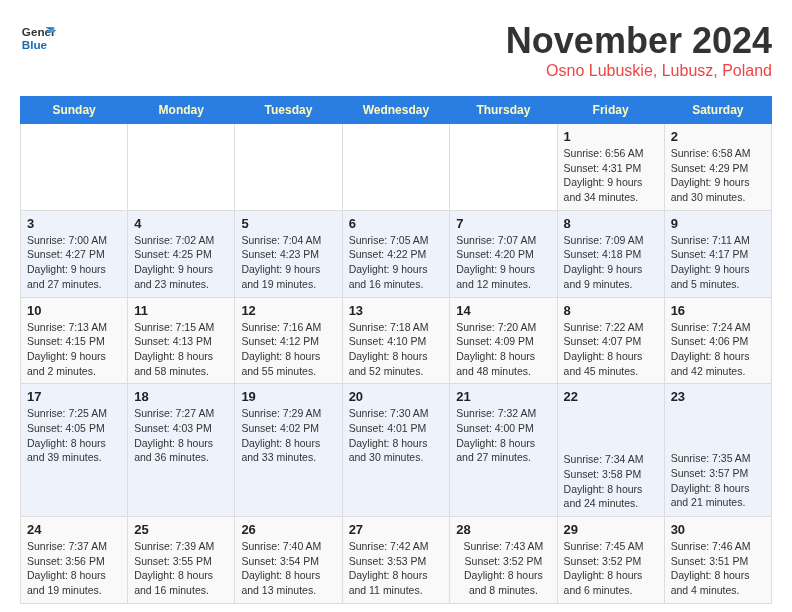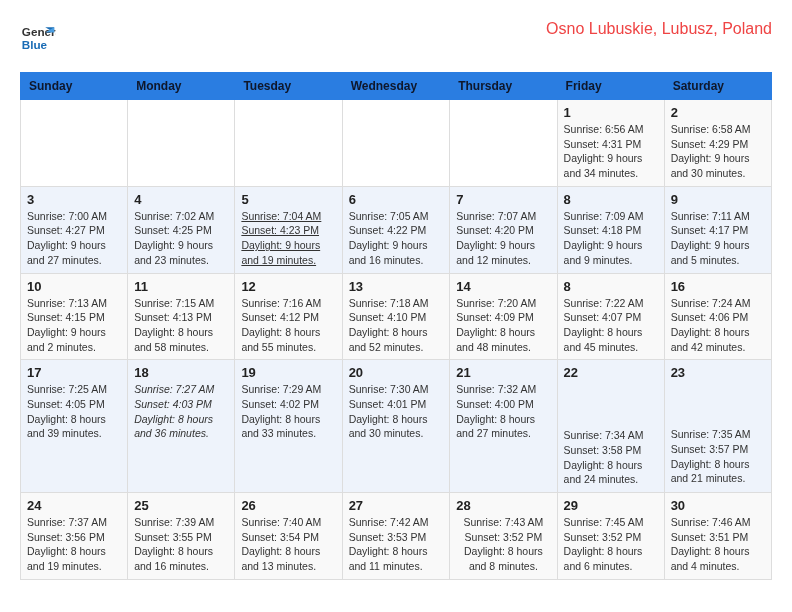--- a/index.html
+++ b/index.html
@@ -37,22 +37,22 @@
       font-size: 16px;
       color: #ef4444;
     }
     .calendar {
       width: 100%;
       border-collapse: collapse;
       font-size: 11px;
     }
     .calendar thead tr th {
       background-color: #2a7de1;
-      color: #0f172a;
-      text-align: left;
+      color: #fef9c3;
+      text-align: center;
       padding: 6px 8px;
       font-size: 12px;
       font-weight: bold;
       border: 1px solid #2a7de1;
     }
     .calendar tbody tr td {
       vertical-align: top;
       padding: 5px 6px;
       border: 1px solid #ddd;
       width: 108px;
@@ -87,20 +87,21 @@
 <div class="header-area">
   <div class="logo">
     <svg class="logo-icon" viewBox="0 0 40 40">
       <text x="2" y="18" font-size="13" font-weight="bold" fill="#333">General</text>
       <text x="2" y="32" font-size="13" font-weight="bold" fill="#1a6cb5">Blue</text>
       <polygon points="28,8 38,14 38,8" fill="#1a6cb5"></polygon>
       <polygon points="28,14 38,8 38,14" fill="#4a9de1"></polygon>
     </svg>
   </div>
   <div class="title-area">
+    <div class="month-title">November 2024</div>
     <div class="subtitle">Osno Lubuskie, Lubusz, Poland</div>
   </div>
 </div>
 
 <table class="calendar">
   <thead>
     <tr id="weekday-header">
     <th>Sunday</th>
         <th>Monday</th>
         <th>Tuesday</th>
@@ -142,21 +143,21 @@
         </td>
         <td>
           <span class="day-number">4</span>
           <div class="day-info" style="white-space: pre-line;">Sunrise: 7:02 AM
 Sunset: 4:25 PM
 Daylight: 9 hours
 and 23 minutes.</div>
         </td>
         <td>
           <span class="day-number">5</span>
-          <div class="day-info" style="white-space: pre-line; text-decoration: underline;">Sunrise: 7:04 AM
+          <div class="day-info" style="white-space: pre-line;">Sunrise: 7:04 AM
 Sunset: 4:23 PM
 Daylight: 9 hours
 and 19 minutes.</div>
         </td>
         <td>
           <span class="day-number">6</span>
           <div class="day-info" style="white-space: pre-line;">Sunrise: 7:05 AM
 Sunset: 4:22 PM
 Daylight: 9 hours
 and 16 minutes.</div>
@@ -237,21 +238,21 @@
       <tr>
         <td>
           <span class="day-number">17</span>
           <div class="day-info" style="white-space: pre-line;">Sunrise: 7:25 AM
 Sunset: 4:05 PM
 Daylight: 8 hours
 and 39 minutes.</div>
         </td>
         <td>
           <span class="day-number">18</span>
-          <div class="day-info" style="white-space: pre-line; font-style: italic;">Sunrise: 7:27 AM
+          <div class="day-info" style="white-space: pre-line;">Sunrise: 7:27 AM
 Sunset: 4:03 PM
 Daylight: 8 hours
 and 36 minutes.</div>
         </td>
         <td>
           <span class="day-number">19</span>
           <div class="day-info" style="white-space: pre-line;">Sunrise: 7:29 AM
 Sunset: 4:02 PM
 Daylight: 8 hours
 and 33 minutes.</div>

